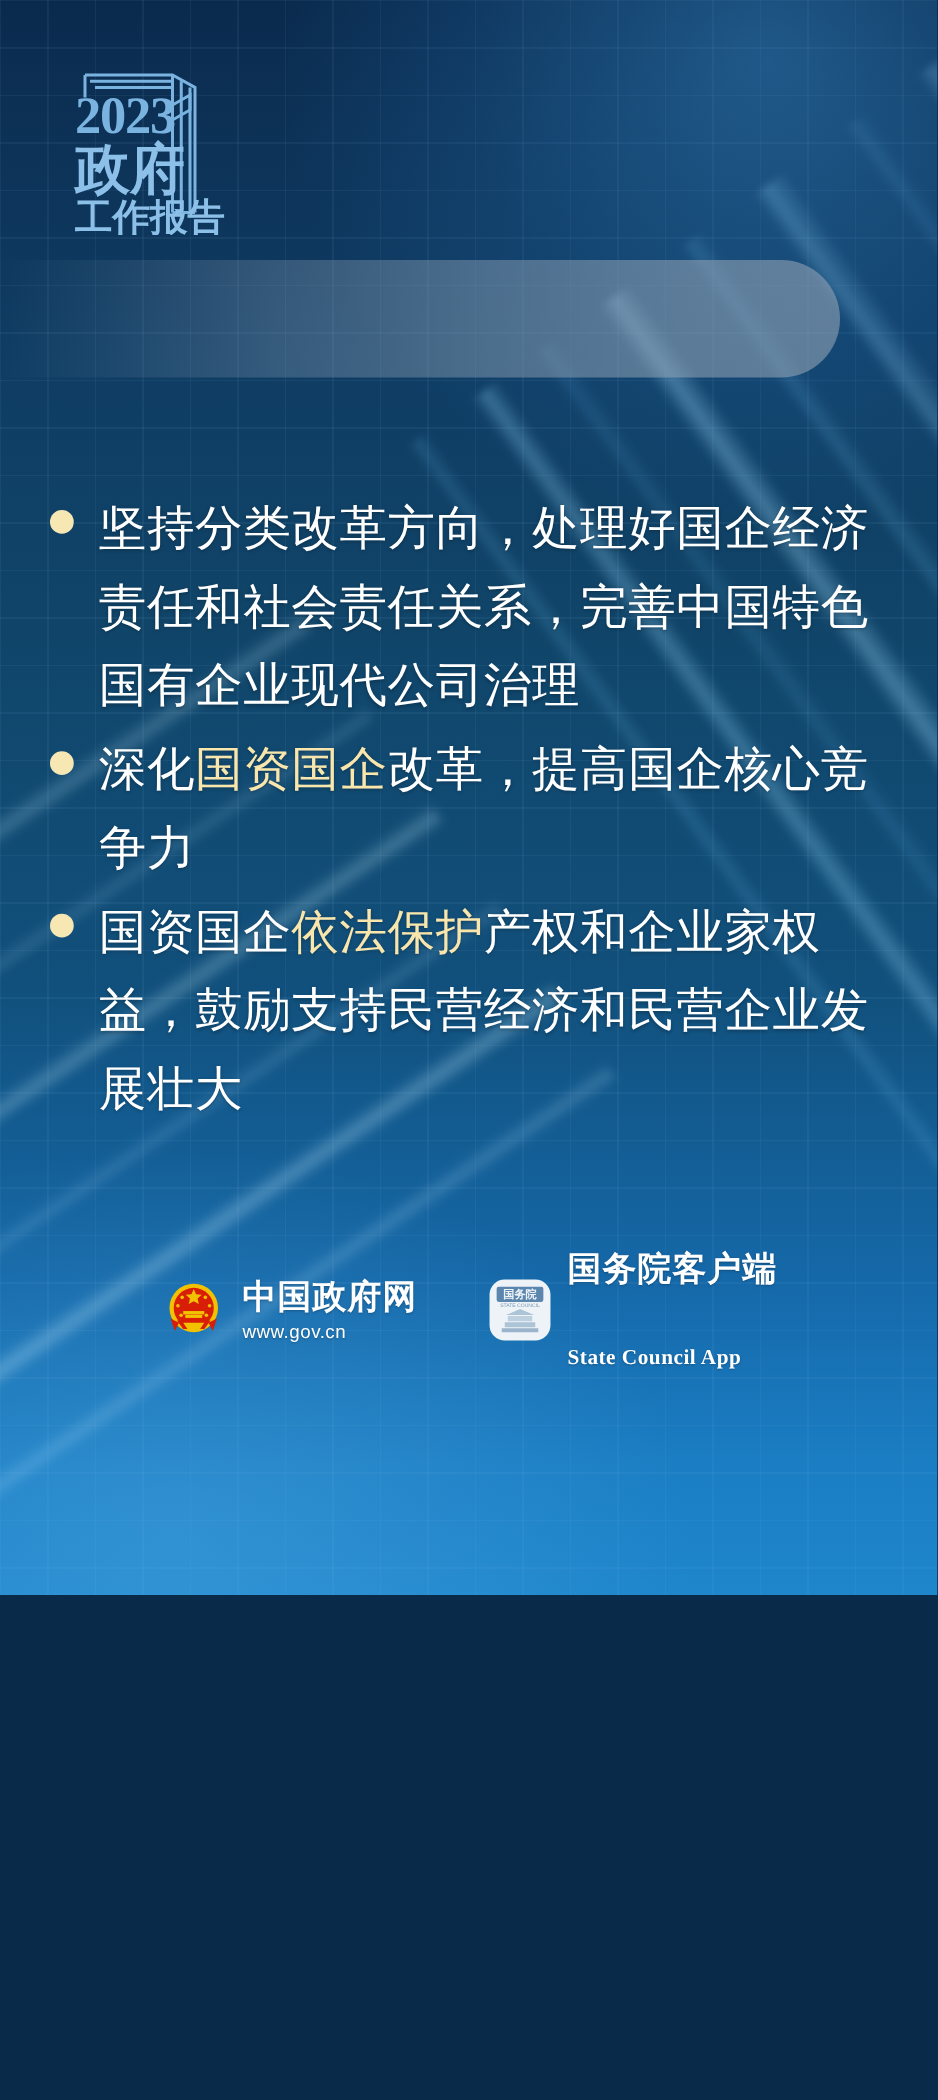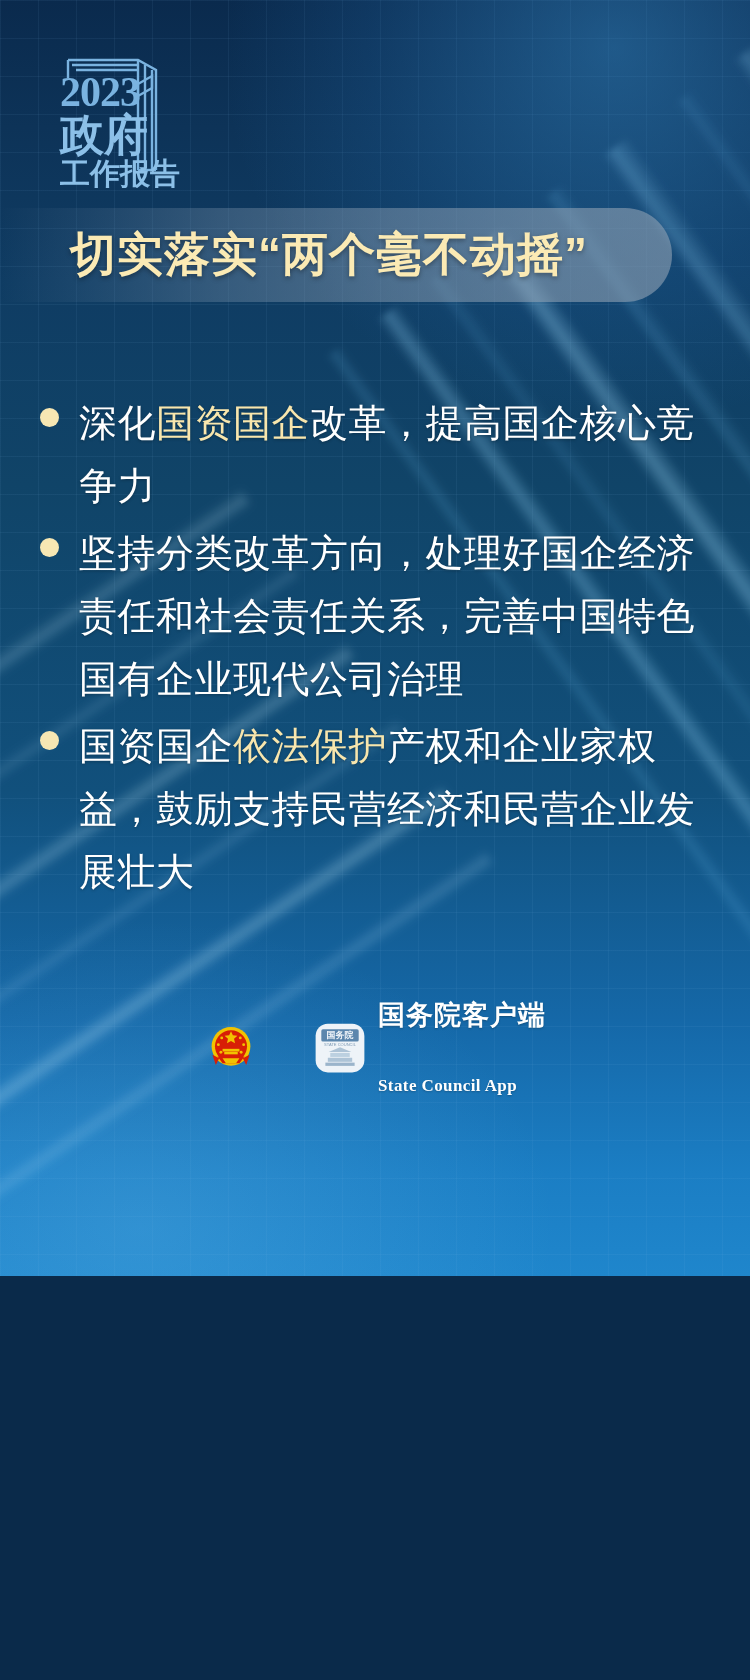--- a/index.html
+++ b/index.html
@@ -177,30 +177,29 @@
         <path d="M96 132 h18"></path>
         <path d="M96 46 l14 -8 v12 l-14 8 z"></path>
       </g>
       <text x="18" y="68" font-family="&quot;Liberation Serif&quot;, serif" font-size="42" font-weight="bold" fill="#7ab3e0" letter-spacing="-1">2023</text>
       <text x="18" y="112" font-family="&quot;Liberation Sans&quot;, sans-serif" font-size="44" font-weight="bold" fill="#8cc0e8">政府</text>
       <text x="18" y="146" font-family="&quot;Liberation Sans&quot;, sans-serif" font-size="30" font-weight="bold" fill="#8cc0e8">工作报告</text>
     </svg>
   </div>
 
   <div class="banner"></div>
-  <div class="banner-title">切实落实“两个毫不动摇”</div>
 
   <div class="list">
       <div class="item">
         <span class="dot"></span>
-        <div class="text"><span>深化</span><span class="hl">国资国企</span><span>改革，提高国企核心竞争力</span></div>
+        <div class="text"><span>坚持分类改革方向，处理好国企经济责任和社会责任关系，完善中国特色国有企业现代公司治理</span></div>
       </div>
       <div class="item">
         <span class="dot"></span>
-        <div class="text"><span>坚持分类改革方向，处理好国企经济责任和社会责任关系，完善中国特色国有企业现代公司治理</span></div>
+        <div class="text"><span>深化</span><span class="hl">国资国企</span><span>改革，提高国企核心竞争力</span></div>
       </div>
       <div class="item">
         <span class="dot"></span>
         <div class="text"><span>国资国企</span><span class="hl">依法保护</span><span>产权和企业家权益，鼓励支持民营经济和民营企业发展壮大</span></div>
       </div>
     </div>
 
   <div class="footer">
 
     <div class="brand">
@@ -214,20 +213,24 @@
         <circle cx="43" cy="20" r="1.7" fill="#f2c200"></circle>
         <circle cx="47" cy="28" r="1.7" fill="#f2c200"></circle>
         <circle cx="44" cy="37" r="1.7" fill="#f2c200"></circle>
         <rect x="22" y="33" width="20" height="3.2" fill="#f2c200"></rect>
         <rect x="24" y="36.5" width="16" height="3" fill="#f2c200"></rect>
         <path d="M16 42 h32 l-6 8 H22z" fill="#d81e06"></path>
         <path d="M22 44 h20 l-4 6 H26z" fill="#f2c200"></path>
         <path d="M10 40 l8 4 -4 8z" fill="#d81e06"></path>
         <path d="M54 40 l-8 4 4 8z" fill="#d81e06"></path>
       </svg>
+      <div class="brand-text">
+        <div class="brand-cn">中国政府网</div>
+        <div class="brand-sub">www.gov.cn</div>
+      </div>
     </div>
 
     <div class="brand">
       <svg class="brand-appicon" viewBox="0 0 64 64">
         <rect x="2" y="2" width="60" height="60" rx="15" fill="#eef3f8"></rect>
         <rect x="9" y="9" width="46" height="15" rx="2" fill="#5b86ad"></rect>
         <text x="32" y="20" text-anchor="middle" font-family="&quot;Liberation Sans&quot;, sans-serif" font-size="11" font-weight="bold" fill="#eef3f8">国务院</text>
         <text x="32" y="29" text-anchor="middle" font-family="&quot;Liberation Sans&quot;, sans-serif" font-size="5" fill="#7d9ab5">STATE COUNCIL</text>
         <path d="M14 50 h36 v4 H14z" fill="#9bb4cb"></path>
         <path d="M17 44 h30 v5 H17z" fill="#adc3d6"></path>

